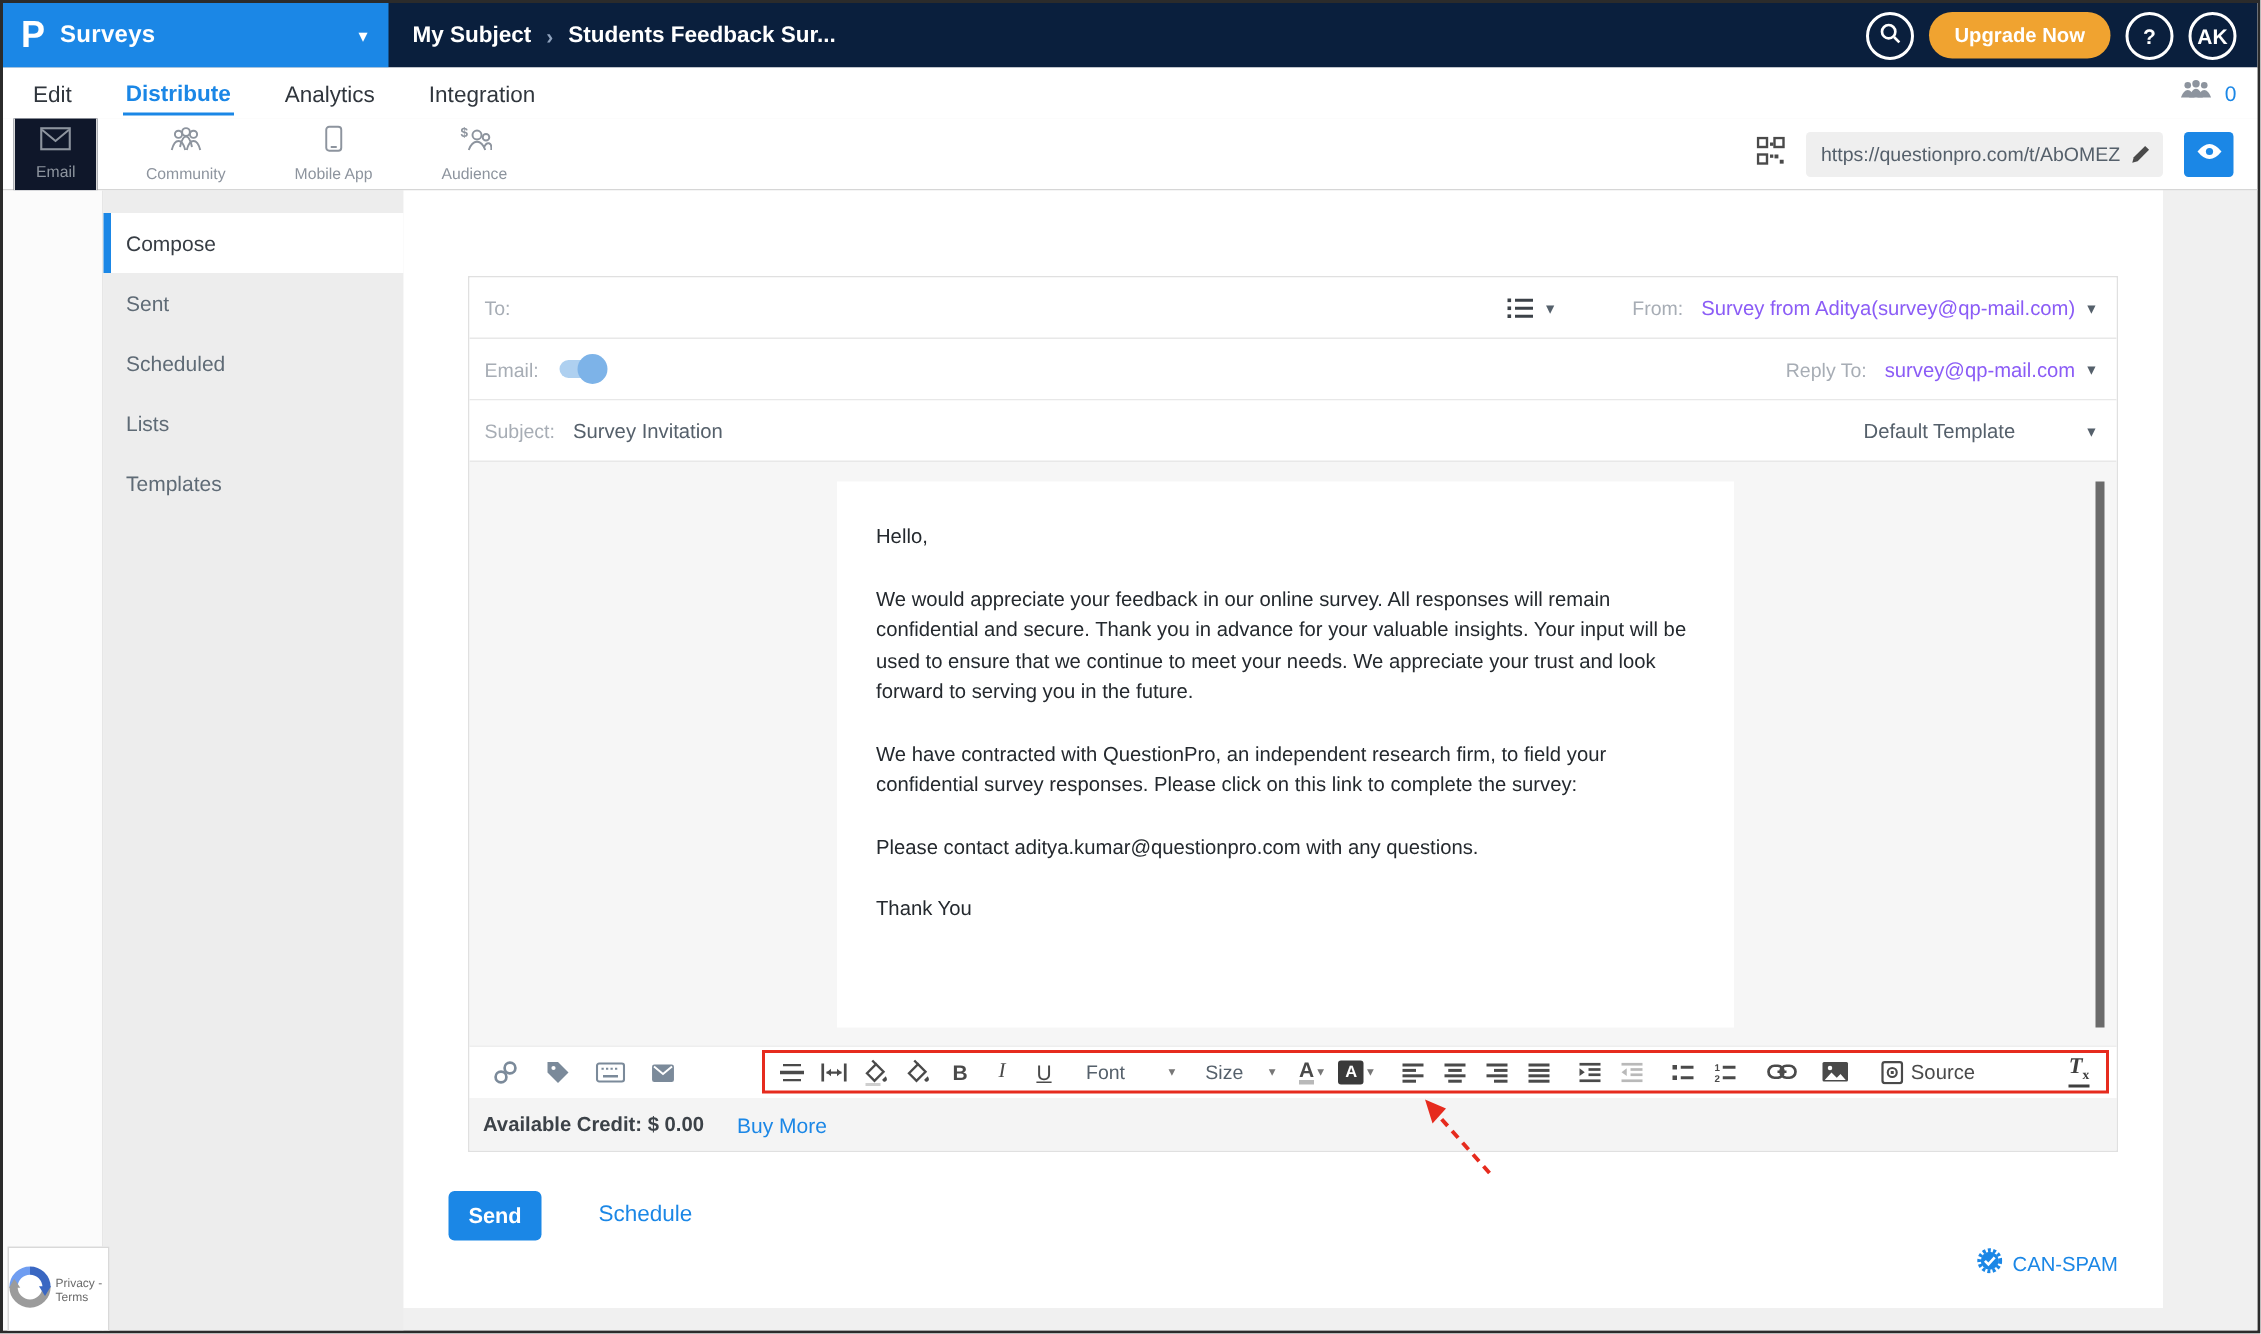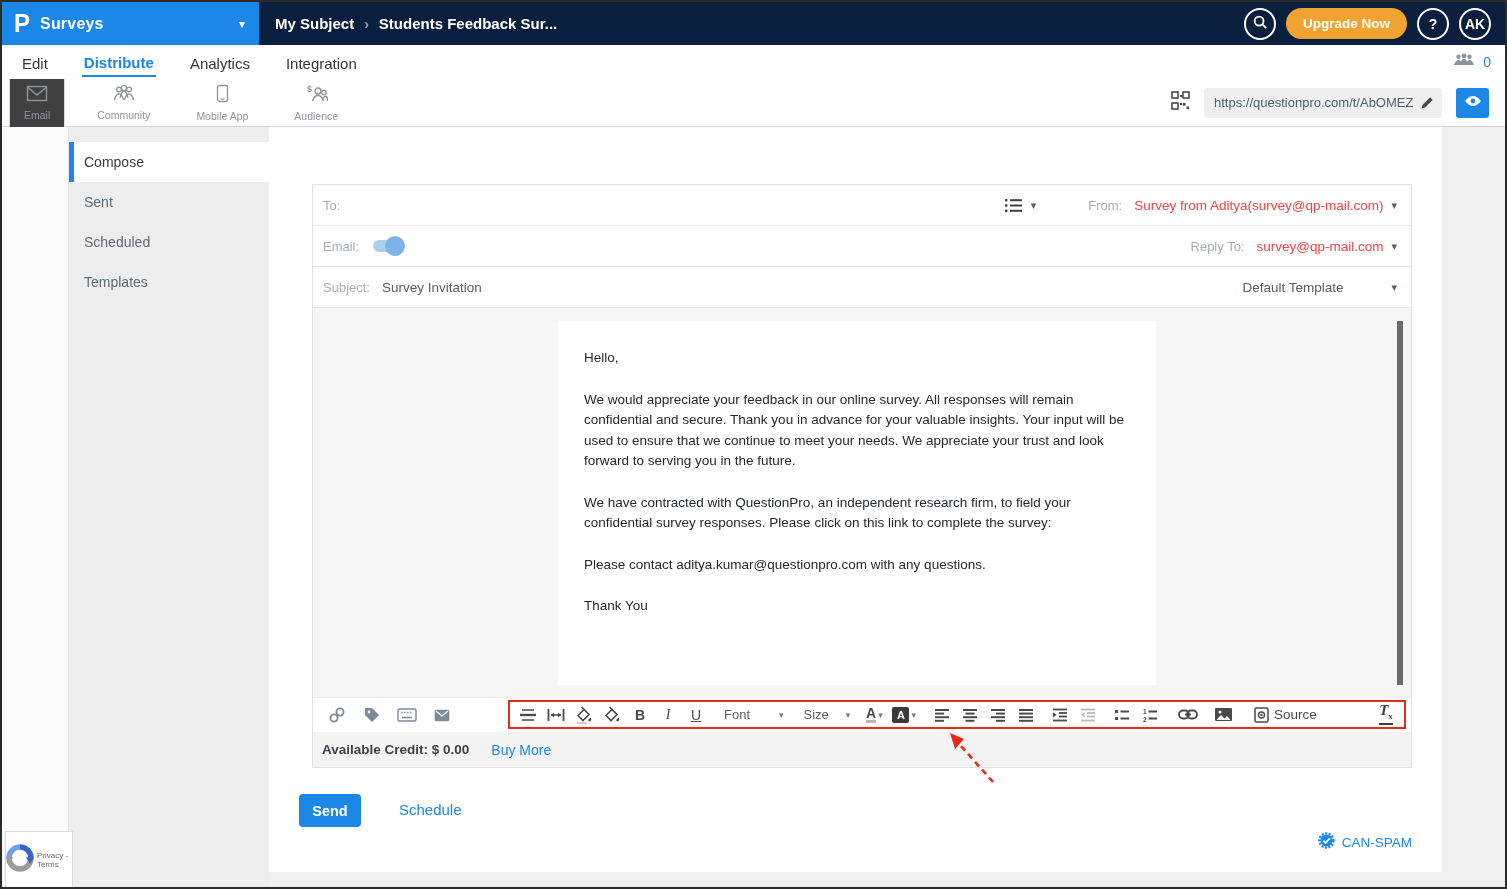--- a/index.html
+++ b/index.html
@@ -34,21 +34,21 @@
   .tab.active { color:#1b87e6; font-weight:bold; border-bottom:2px solid #1b87e6; }
   .tabs-right { margin-left:auto; display:flex; align-items:center; gap:8px; }
   .resp-count { color:#1b87e6; font-size:14px; }
 
   
   .channel-bar { position:absolute; left:0; top:77px; width:100%; height:48px; background:#fff;
                  border-bottom:1px solid #d6d6d6; display:flex; align-items:center; }
   .channel { height:48px; display:flex; flex-direction:column; align-items:center;
              justify-content:center; gap:3px; padding:0 14px; cursor:pointer; }
   .channel .ch-label { font-size:10.5px; color:#8d949e; }
-  .channel.selected { background:#404040; border:1px solid #d9d9d9; border-top:none; border-bottom:none; }
+  .channel.selected { background:#0f172a; border:1px solid #d9d9d9; border-top:none; border-bottom:none; }
   .channel + .channel { margin-left:18px; }
   .chan-right { margin-left:auto; display:flex; align-items:center; gap:14px; padding-right:16px; }
   .url-wrap { position:relative; }
   .url-input { width:238px; height:30px; background:#efefef; border:none; border-radius:3px;
                padding:0 28px 0 10px; font-size:13px; color:#55606b; font-family:inherit; }
   .pencil { position:absolute; right:7px; top:7px; cursor:pointer; }
   .eye-btn { width:33px; height:30px; background:#1b87e6; border:none; border-radius:3px;
              display:flex; align-items:center; justify-content:center; cursor:pointer; }
 
   
@@ -62,21 +62,21 @@
   .side-item.active { background:#fff; border-left:5px solid #1b87e6; padding-left:10px;
                       color:#373d44; }
 
   .panel { position:absolute; left:267px; top:0; width:1173px; height:745px; background:#fff; }
 
   
   .compose-box { position:absolute; left:43px; top:57px; width:1100px; border:1px solid #e0e0e0; }
   .c-row { height:41px; display:flex; align-items:center; padding:0 14px 0 10px;
            border-bottom:1px solid #e8e8e8; background:#fff; }
   .f-label { color:#a7adb5; font-size:13px; }
-  .f-value { color:#ef4444; font-size:13.5px; }
+  .f-value { color:#8b5cf6; font-size:13.5px; }
   .caret { color:#55606b; font-size:11px; margin-left:8px; }
   .row-right { margin-left:auto; display:flex; align-items:center; }
 
   .toggle { position:relative; width:30px; height:12px; background:#aed0f0; border-radius:6px;
             margin-left:14px; cursor:pointer; }
   .toggle .knob { position:absolute; right:-2px; top:-4px; width:20px; height:20px;
                   border-radius:50%; background:#7db3e8; }
 
   
   .editor { position:relative; height:390px; background:#f6f6f6; border-bottom:1px solid #eee; }
@@ -259,20 +259,21 @@
     </div>
   </div>
 
   <div class="workspace">
     <div class="leftstrip"></div>
 
     <aside class="sidebar">
       <div class="side-item active">Compose</div>
       <div class="side-item">Sent</div>
       <div class="side-item">Scheduled</div>
+      <div class="side-item">Lists</div>
       <div class="side-item">Templates</div>
     </aside>
 
     <main class="panel">
       <div class="compose-box">
 
         <div class="c-row">
           <span class="f-label">To:</span>
           <span class="row-right">
             <span style="display:flex;align-items:center;">

